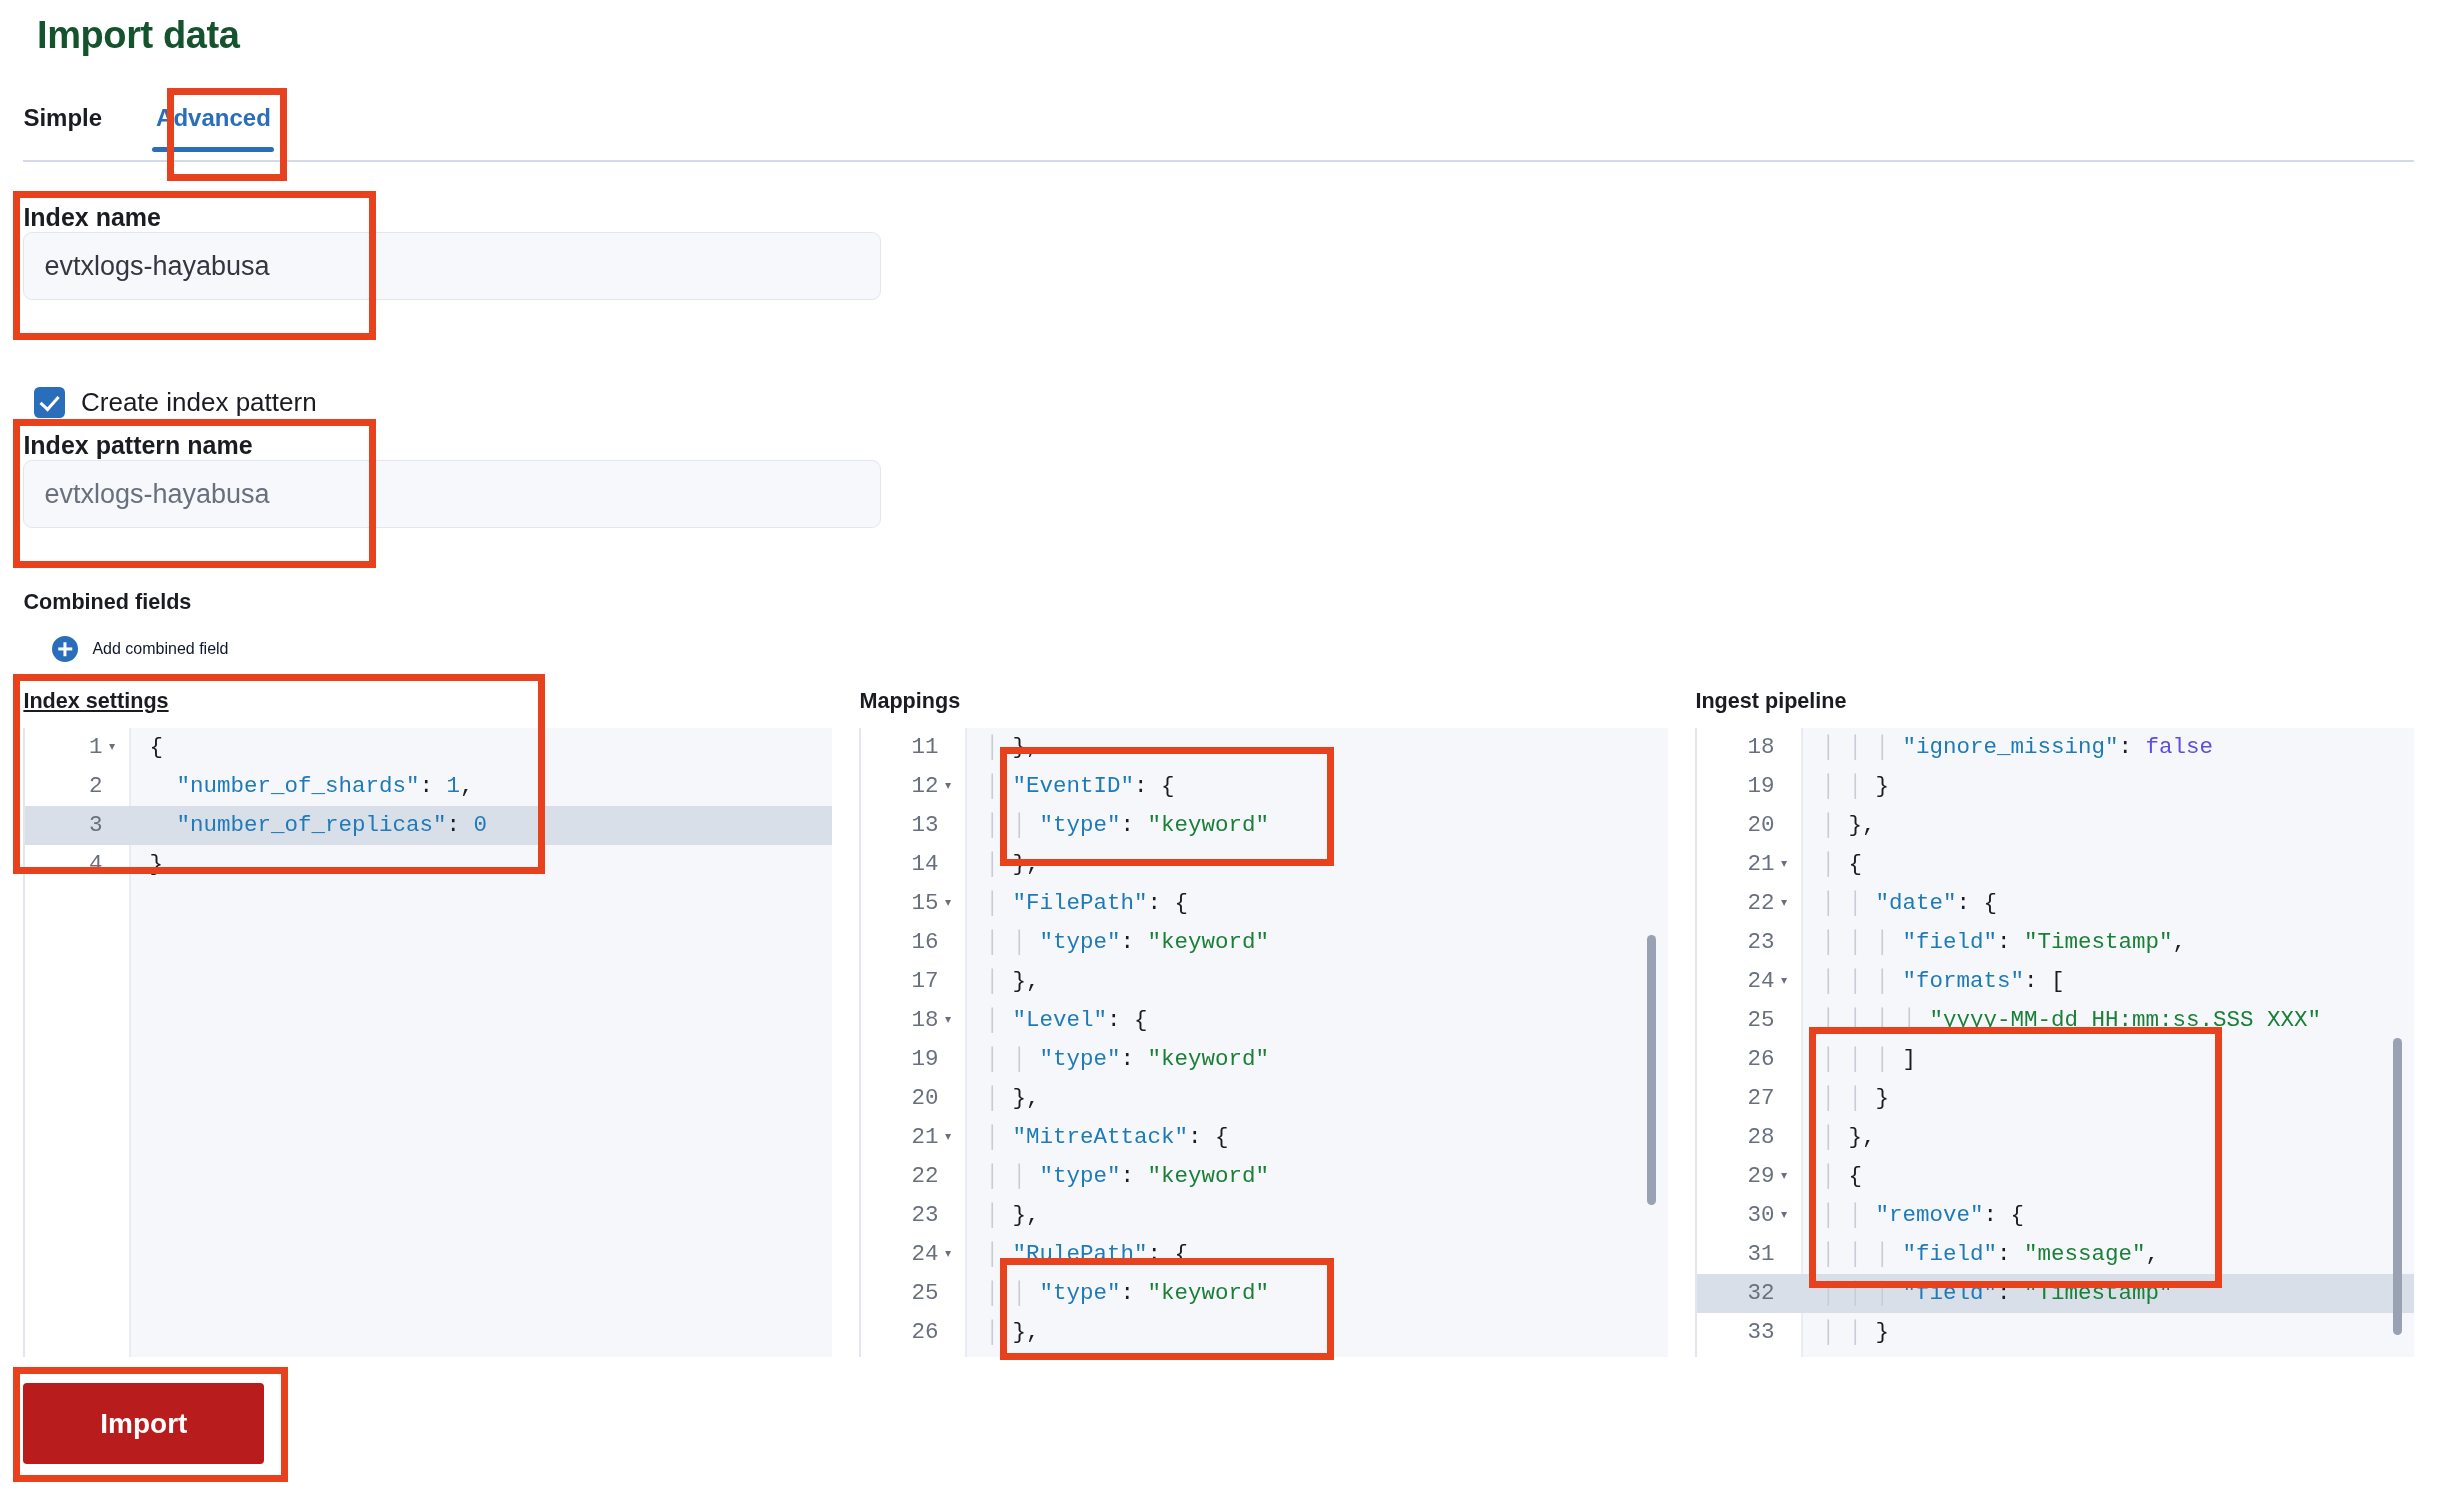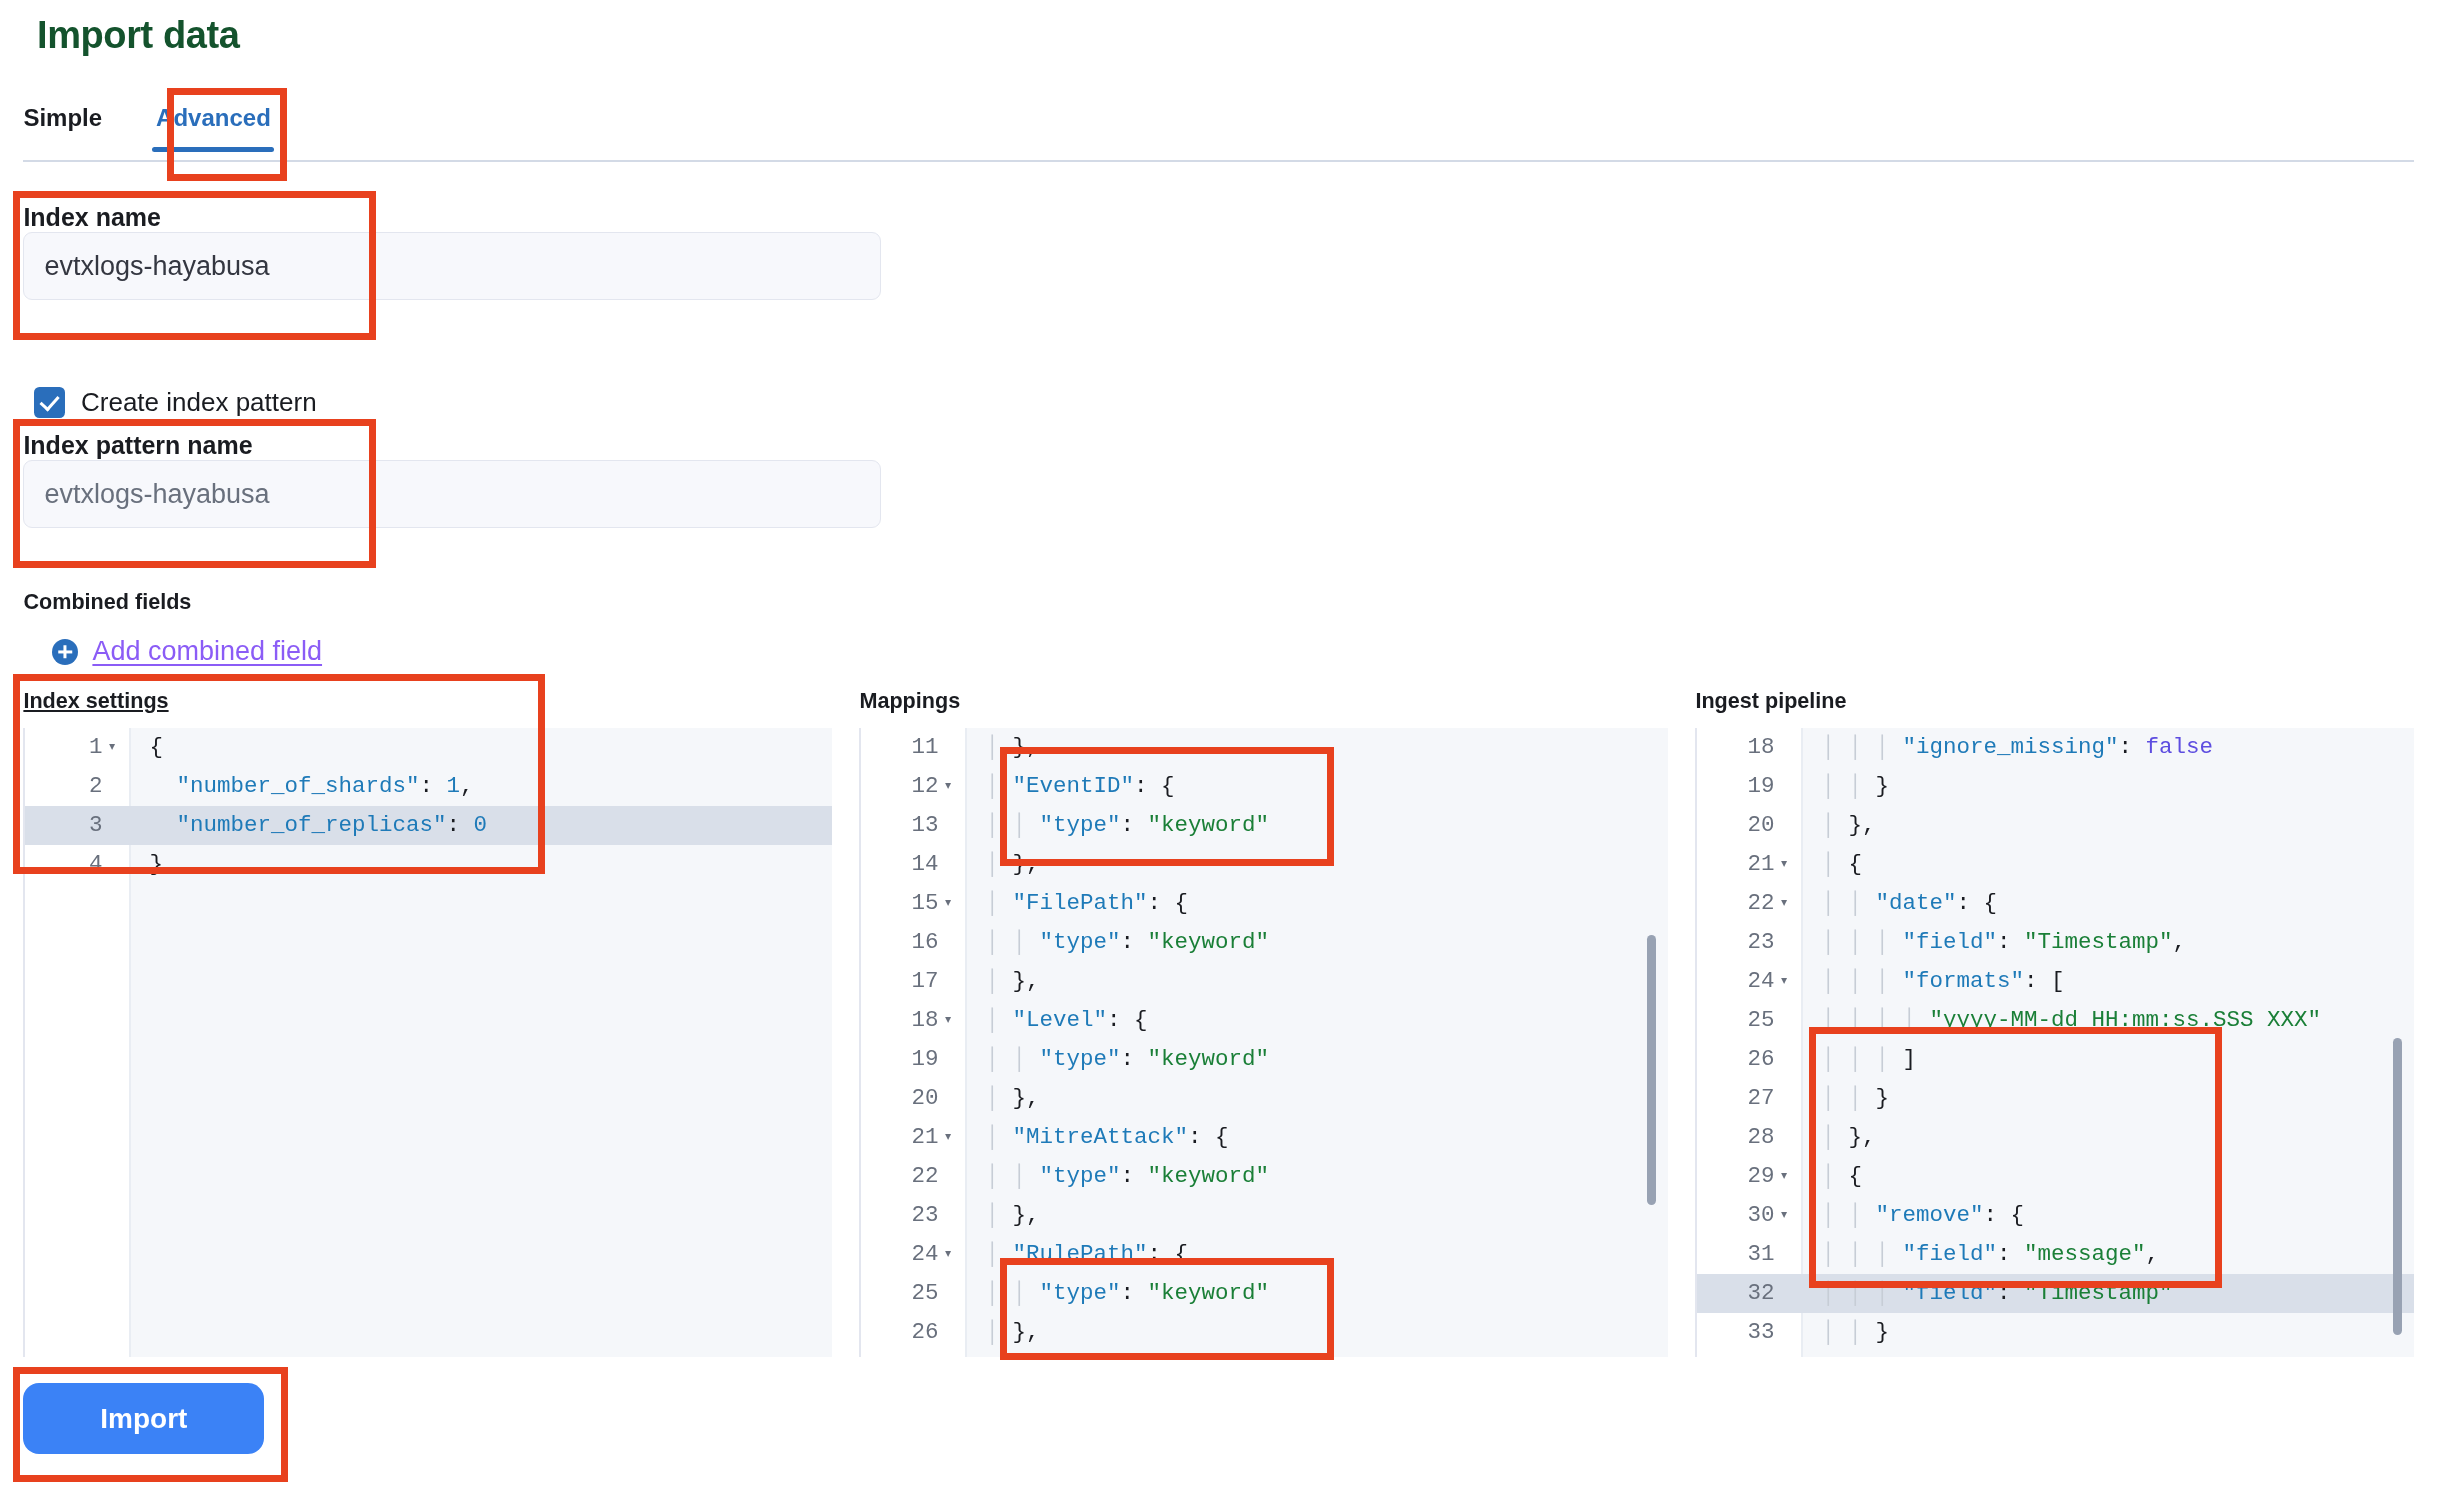--- a/index.html
+++ b/index.html
@@ -133,23 +133,22 @@
   .plus-icon::before, .plus-icon::after {
     content: "";
     position: absolute;
     background: #fff;
     left: 50%; top: 50%;
     transform: translate(-50%,-50%);
   }
   .plus-icon::before { width: 13.5px; height: 3.1px; }
   .plus-icon::after  { width: 3.1px; height: 13.5px; }
   .add-combined-label {
-    font-size: 27px;
-    color: #8b5cf6;
-    text-decoration: underline;
+    font-size: 16px;
+    color: #0f172a;
     text-underline-offset: 3.6px;
   }
 
   
   .editors {
     position: absolute;
     left: 23.4px; top: 688px;
     width: 2391px;
     height: 670px;
     display: flex;
@@ -242,25 +241,25 @@
     width: 9px;
     border-radius: 4.5px;
     background: #98a2b3;
     z-index: 5;
   }
 
   
   .import-btn {
     position: absolute;
     left: 23.4px; top: 1383px;
-    width: 241px; height: 71px;
-    background: #3b82f6;
+    width: 241px; height: 81px;
+    background: #b91c1c;
     color: #ffffff;
     border: none;
-    border-radius: 16px;
+    border-radius: 4px;
     font-family: "Liberation Sans", sans-serif;
     font-size: 28px;
     font-weight: bold;
     cursor: pointer;
   }
 
   
   .anno {
     position: absolute;
     border: 7.2px solid #e8411e;

